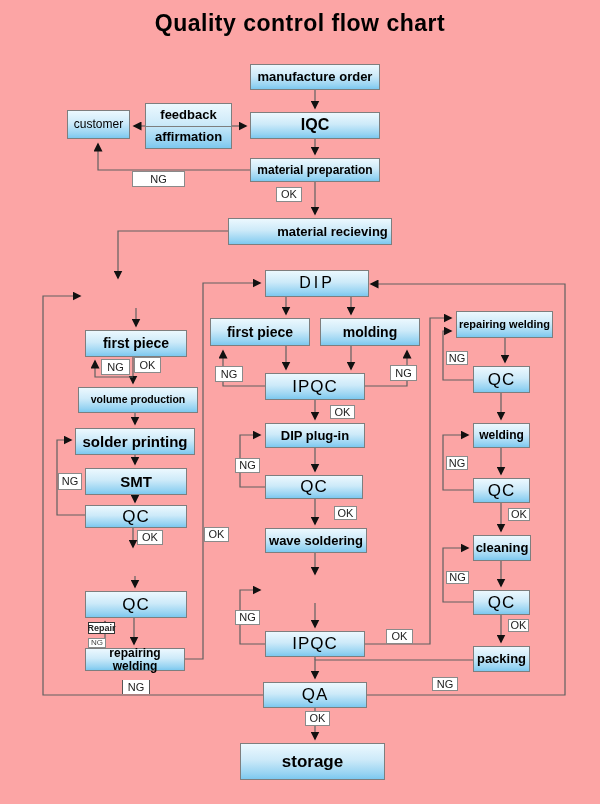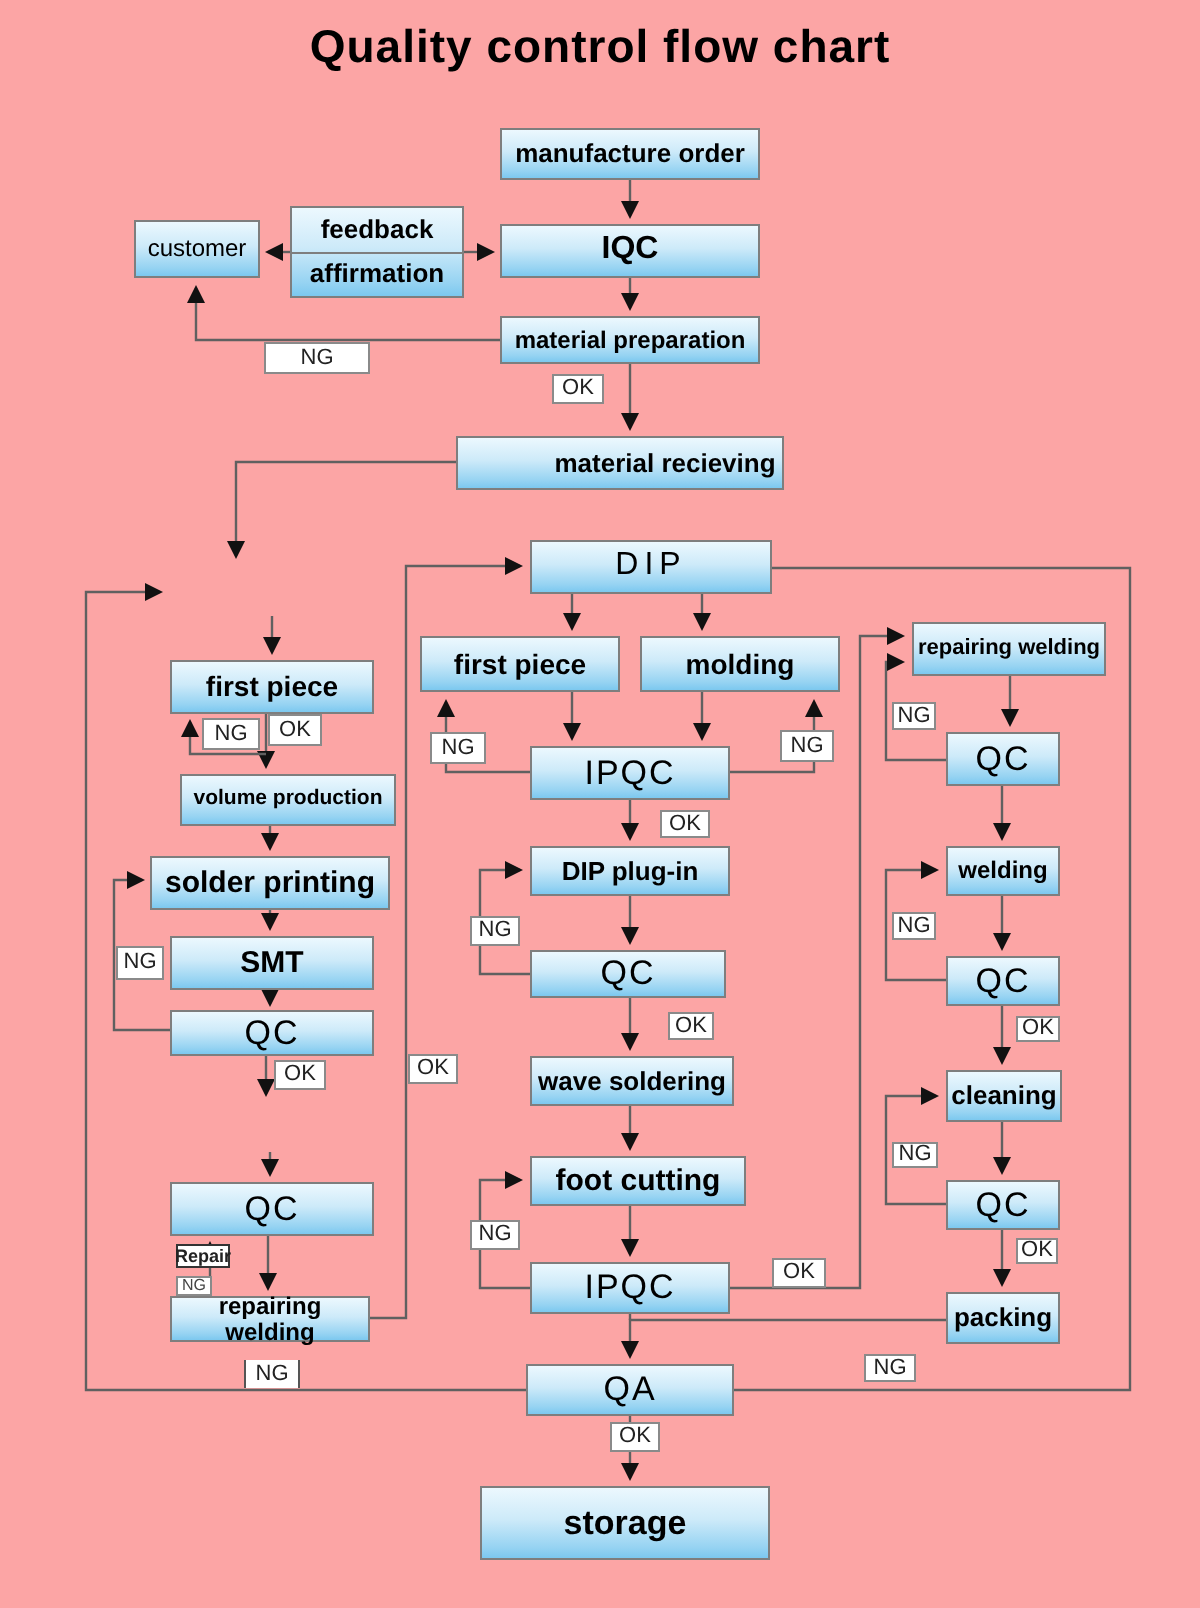--- a/index.html
+++ b/index.html
@@ -112,46 +112,45 @@
   </div>
   <div class="node f-b16" style="left:250px;top:112px;width:130px;height:27px;">IQC</div>
   <div class="node f-b12" style="left:250px;top:158px;width:130px;height:24px;">material preparation</div>
   <div class="lbl" style="left:132px;top:171px;width:53px;height:16px;">NG</div>
   <div class="lbl" style="left:276px;top:187px;width:26px;height:15px;">OK</div>
   <div class="node f-b13" style="left:228px;top:218px;width:164px;height:27px;padding-left:45px;">material recieving</div>
 
   <div class="node f-b14" style="left:85px;top:330px;width:102px;height:27px;">first piece</div>
   <div class="lbl" style="left:101px;top:359px;width:29px;height:16px;">NG</div>
   <div class="lbl" style="left:134px;top:357px;width:27px;height:16px;">OK</div>
-  <div class="node f-b10" style="left:90px;top:387px;width:108px;height:26px;">volume production</div>
+  <div class="node f-b10" style="left:78px;top:387px;width:120px;height:26px;">volume production</div>
   <div class="node f-b15" style="left:75px;top:428px;width:120px;height:27px;">solder printing</div>
   <div class="lbl" style="left:58px;top:473px;width:24px;height:17px;">NG</div>
   <div class="node f-b15" style="left:85px;top:468px;width:102px;height:27px;">SMT</div>
   <div class="node f-caps" style="left:85px;top:505px;width:102px;height:23px;">QC</div>
   <div class="lbl" style="left:137px;top:530px;width:26px;height:15px;">OK</div>
   <div class="lbl" style="left:204px;top:527px;width:25px;height:15px;">OK</div>
   <div class="node f-caps" style="left:85px;top:591px;width:102px;height:27px;">QC</div>
   <div class="lbl tinyr" style="left:88px;top:622px;width:27px;height:12px;">Repair</div>
   <div class="lbl tinyn" style="left:88px;top:638px;width:18px;height:10px;">NG</div>
   <div class="node f-b12" style="left:85px;top:648px;width:100px;height:23px;">repairing welding</div>
   <div class="lbl bars" style="left:122px;top:680px;width:28px;height:14px;">NG</div>
 
-  <div class="node f-dip" style="left:265px;top:270px;width:121px;height:27px;">DIP</div>
+  <div class="node f-dip" style="left:265px;top:270px;width:104px;height:27px;">DIP</div>
   <div class="node f-b14" style="left:210px;top:318px;width:100px;height:28px;">first piece</div>
   <div class="node f-b14" style="left:320px;top:318px;width:100px;height:28px;">molding</div>
   <div class="lbl" style="left:215px;top:366px;width:28px;height:16px;">NG</div>
   <div class="lbl" style="left:390px;top:365px;width:27px;height:16px;">NG</div>
   <div class="node f-caps" style="left:265px;top:373px;width:100px;height:27px;">IPQC</div>
   <div class="lbl" style="left:330px;top:405px;width:25px;height:14px;">OK</div>
   <div class="node f-b13" style="left:265px;top:423px;width:100px;height:25px;">DIP plug-in</div>
   <div class="lbl" style="left:235px;top:458px;width:25px;height:15px;">NG</div>
   <div class="node f-caps" style="left:265px;top:475px;width:98px;height:24px;">QC</div>
   <div class="lbl" style="left:334px;top:506px;width:23px;height:14px;">OK</div>
   <div class="node f-b13" style="left:265px;top:528px;width:102px;height:25px;">wave soldering</div>
-  <div class="node f-b15" style="left:265px;top:578px;width:108px;height:25px;">foot cutting</div>
   <div class="lbl" style="left:235px;top:610px;width:25px;height:15px;">NG</div>
   <div class="node f-caps" style="left:265px;top:631px;width:100px;height:26px;">IPQC</div>
   <div class="lbl" style="left:386px;top:629px;width:27px;height:15px;">OK</div>
   <div class="node f-caps" style="left:263px;top:682px;width:104px;height:26px;">QA</div>
   <div class="lbl" style="left:432px;top:677px;width:26px;height:14px;">NG</div>
   <div class="lbl" style="left:305px;top:711px;width:25px;height:15px;">OK</div>
   <div class="node f-b17" style="left:240px;top:743px;width:145px;height:37px;">storage</div>
 
   <div class="node f-b11" style="left:456px;top:311px;width:97px;height:27px;">repairing welding</div>
   <div class="lbl" style="left:446px;top:351px;width:22px;height:14px;">NG</div>

